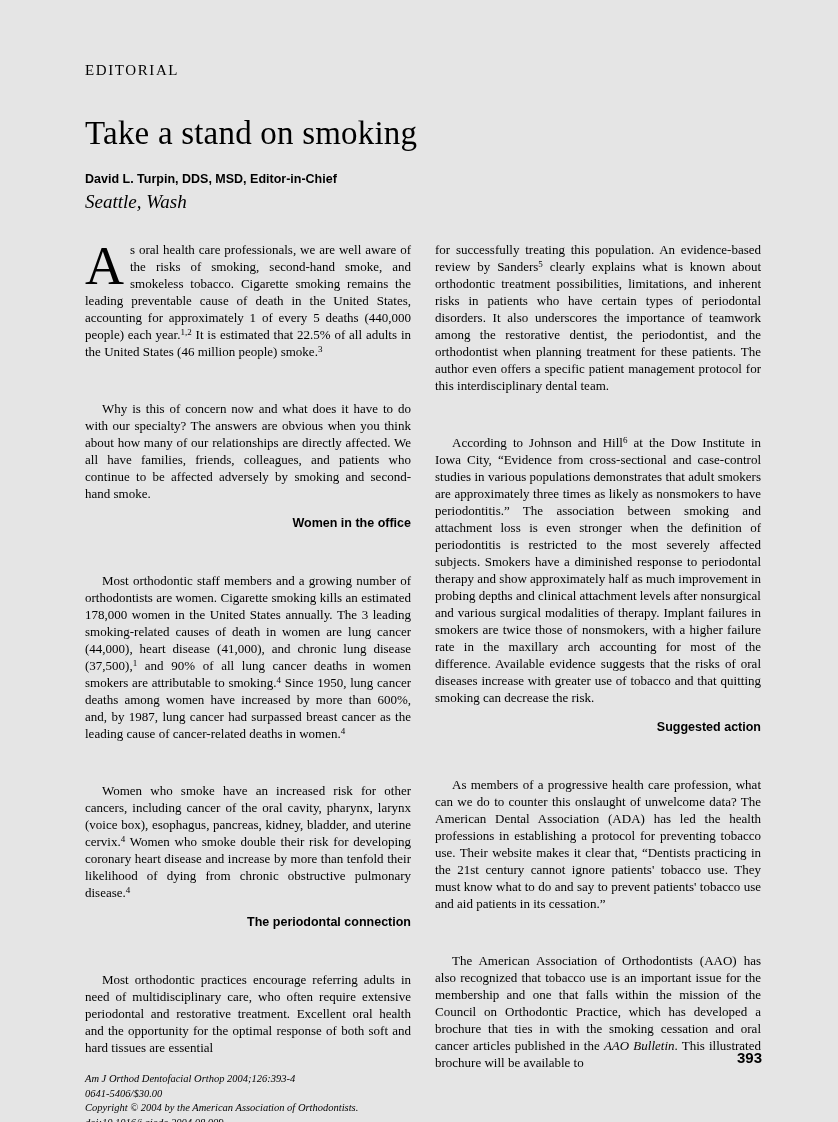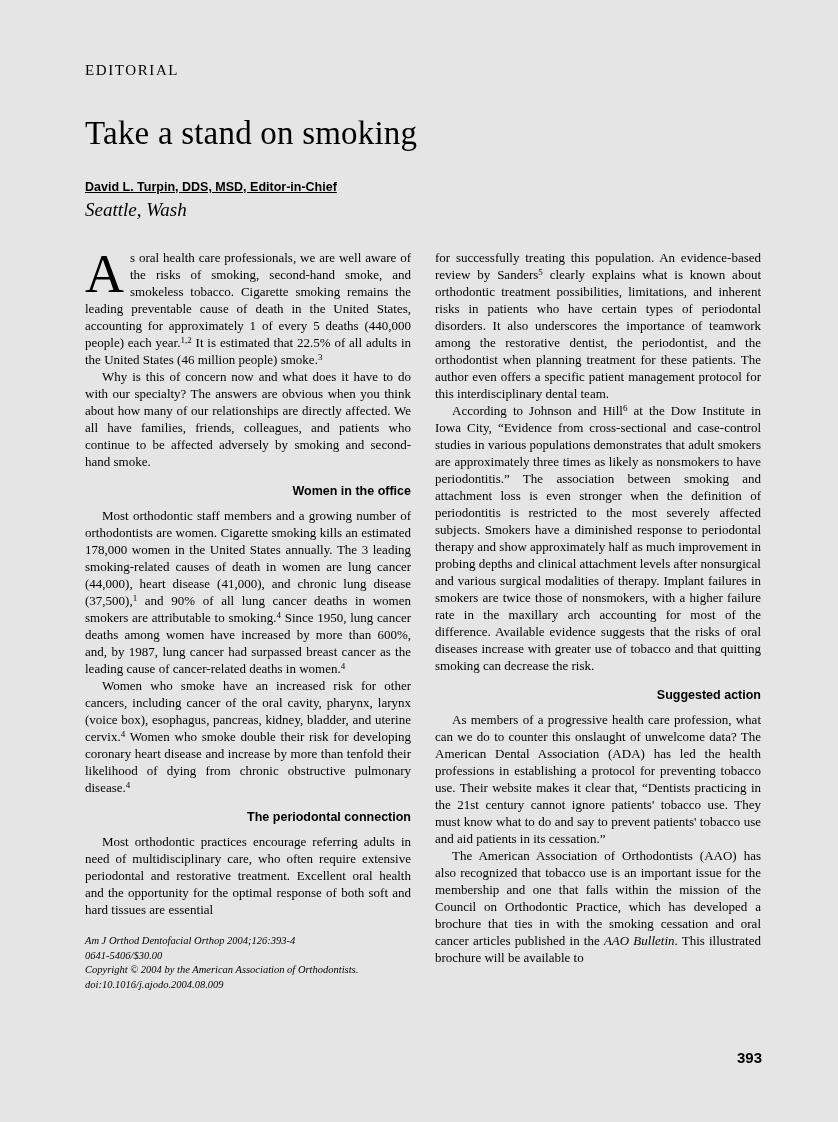--- a/index.html
+++ b/index.html
@@ -22,41 +22,40 @@
     font-family: "Liberation Serif", serif;
     font-size: 33px;
     font-weight: 400;
     letter-spacing: 0.2px;
     margin: 36px 0 0 0;
   }
   .author {
     font-family: "Liberation Sans", sans-serif;
     font-size: 12.5px;
     font-weight: 700;
-    margin-top: 28px;
-    text-decoration: underline;
+    margin-top: 20px;
   }
   .location {
     font-family: "Liberation Serif", serif;
     font-style: italic;
     font-size: 19px;
     margin-top: 5px;
   }
   .columns {
     display: flex;
     gap: 24px;
     margin-top: 28px;
     font-family: "Liberation Serif", serif;
     font-size: 13px;
     line-height: 17px;
     text-align: justify;
   }
   .col { width: 326px; }
   .col p { margin: 0; }
-  .col p.indent { text-indent: 17px; }
+  .col p.indent { text-indent: 17px; margin-top: 40px; }
   .subhead {
     font-family: "Liberation Sans", sans-serif;
     font-size: 12.5px;
     font-weight: 700;
     text-align: right;
     margin: 13px 0 7px 0;
   }
   .dropcap {
     float: left;
     font-family: "Liberation Serif", serif;

